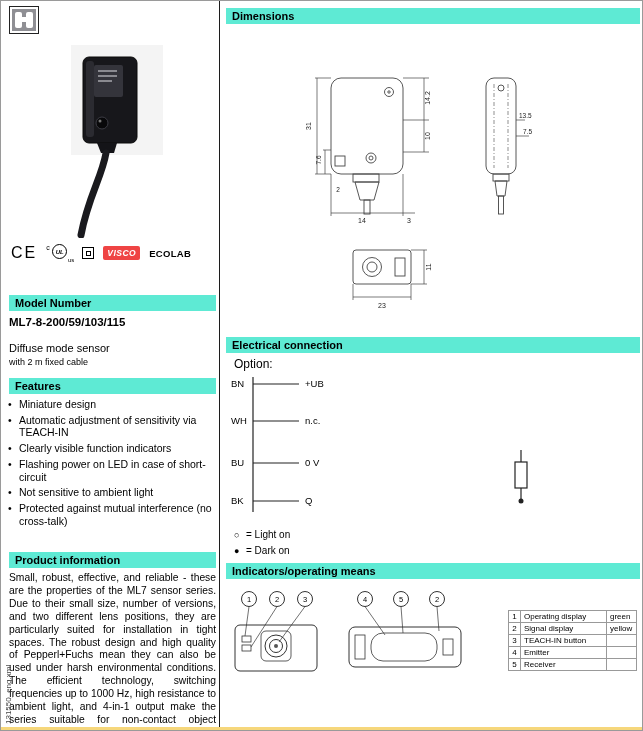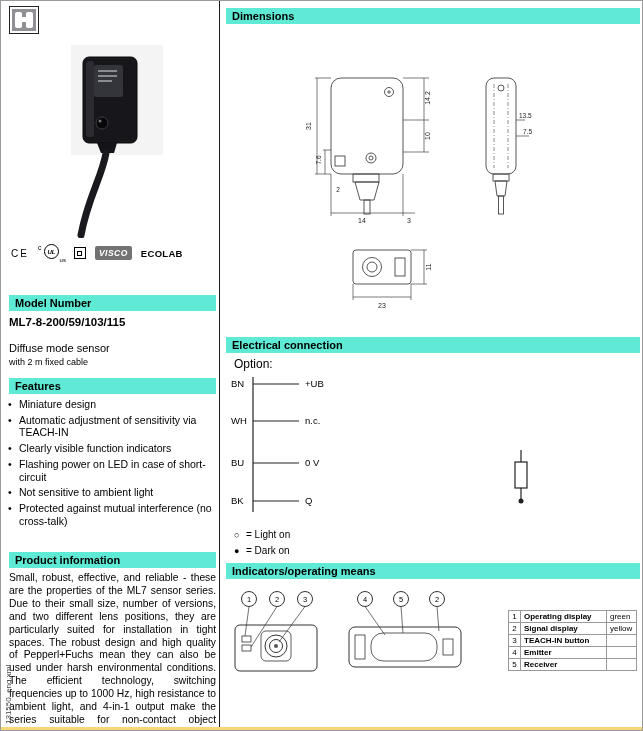--- a/index.html
+++ b/index.html
@@ -27,41 +27,41 @@
                    font-size:10.5px; line-height:12.4px; }
   .features-list li { margin-bottom:3.5px; position:relative; }
   .features-list li::before { content:"•"; position:absolute; left:-11px; }
 
   .prod-text { left:8px; top:571px; width:207px; font-size:10.3px; line-height:12.9px; text-align:justify; }
 
   .file-label { left:3px; top:723px; transform:rotate(-90deg); transform-origin:0 0;
                 font-size:8px; color:#444; white-space:nowrap; }
 
   .certs { left:10px; top:240px; display:flex; align-items:center; gap:9px; height:24px; }
-  .ce { font-size:10px; letter-spacing:2px; }
+  .ce { font-size:16px; letter-spacing:2px; }
   .ul-mark { position:relative; width:27px; height:20px; }
   .ul-circle { position:absolute; left:6px; top:1px; width:15px; height:15px; border:1.5px solid #000;
                border-radius:50%; font-size:6px; font-weight:bold; font-style:italic;
                display:flex; align-items:center; justify-content:center; }
   .ul-c  { position:absolute; left:0; top:1px; font-size:7px; }
   .ul-us { position:absolute; right:-1px; bottom:0; font-size:6px; }
   .dbl-ins { width:12px; height:12px; border:1.5px solid #000; display:flex; align-items:center; justify-content:center; }
   .dbl-ins-inner { width:5px; height:5px; border:1px solid #000; }
-  .visco { background:#737373; color:#fff; font-weight:bold; font-style:italic; font-size:8.5px;
+  .visco { background:#ef4444; color:#fff; font-weight:bold; font-style:italic; font-size:8.5px;
            padding:2px 4px; border-radius:2px; letter-spacing:0.5px; }
   .ecolab { font-weight:bold; font-size:9.5px; letter-spacing:0.3px; }
 
   .option-label { left:233px; top:356px; font-size:12px; }
   .legend { left:233px; top:526px; font-size:10px; line-height:15px; }
   .legend .sym { display:inline-block; width:12px; font-size:9px; }
 
   .ind-table { position:absolute; left:507px; top:609px; border-collapse:collapse; font-size:8px; }
   .ind-table td { border:1px solid #999; padding:1px 3px; height:11px; }
   .c-no { width:12px; text-align:center; }
-  .c-label { width:86px;font-weight:bold; }
+  .c-label { width:86px; }
   .c-val { width:30px; }
 
   svg text { font-family:"Liberation Sans", sans-serif; }
 </style>
 </head>
 <body>
 
 <div class="page">
 
   <svg class="abs" style="left:8px; top:5px" width="30" height="29" viewBox="0 0 30 29">

